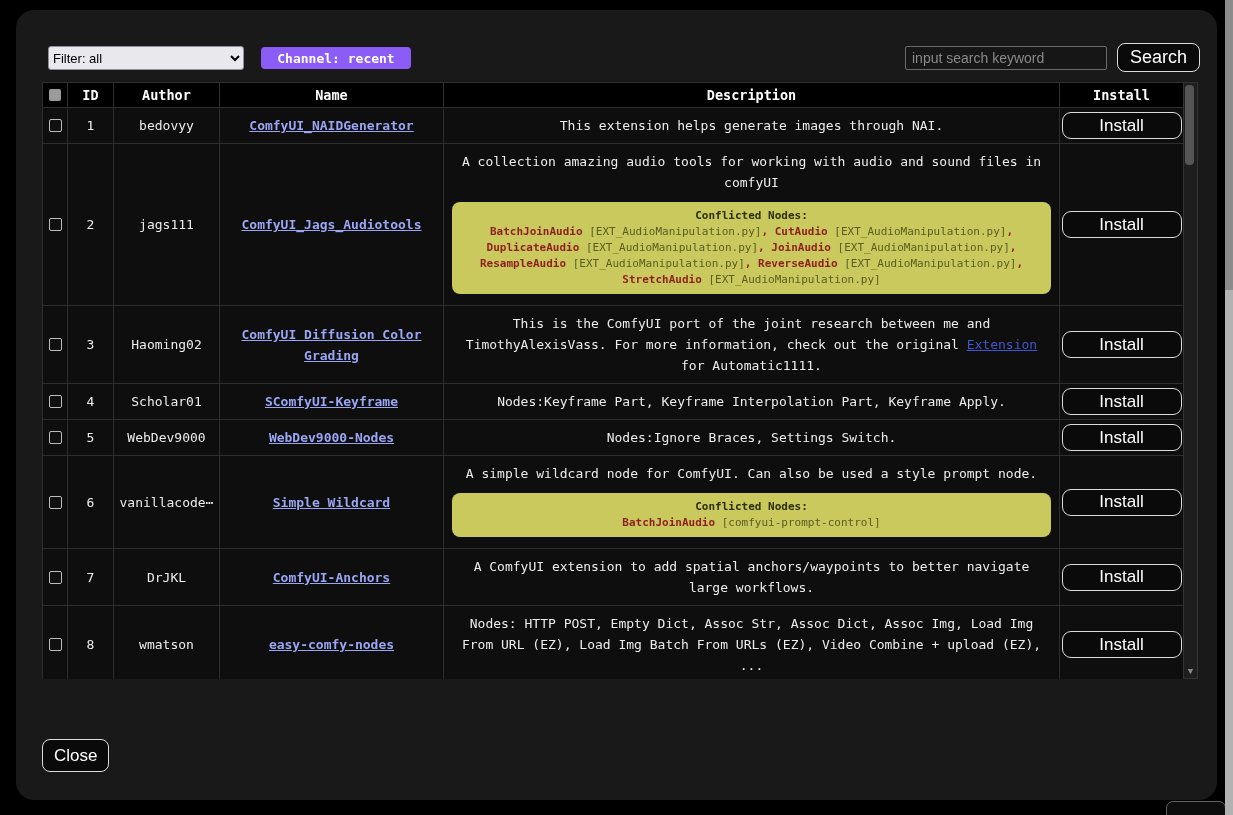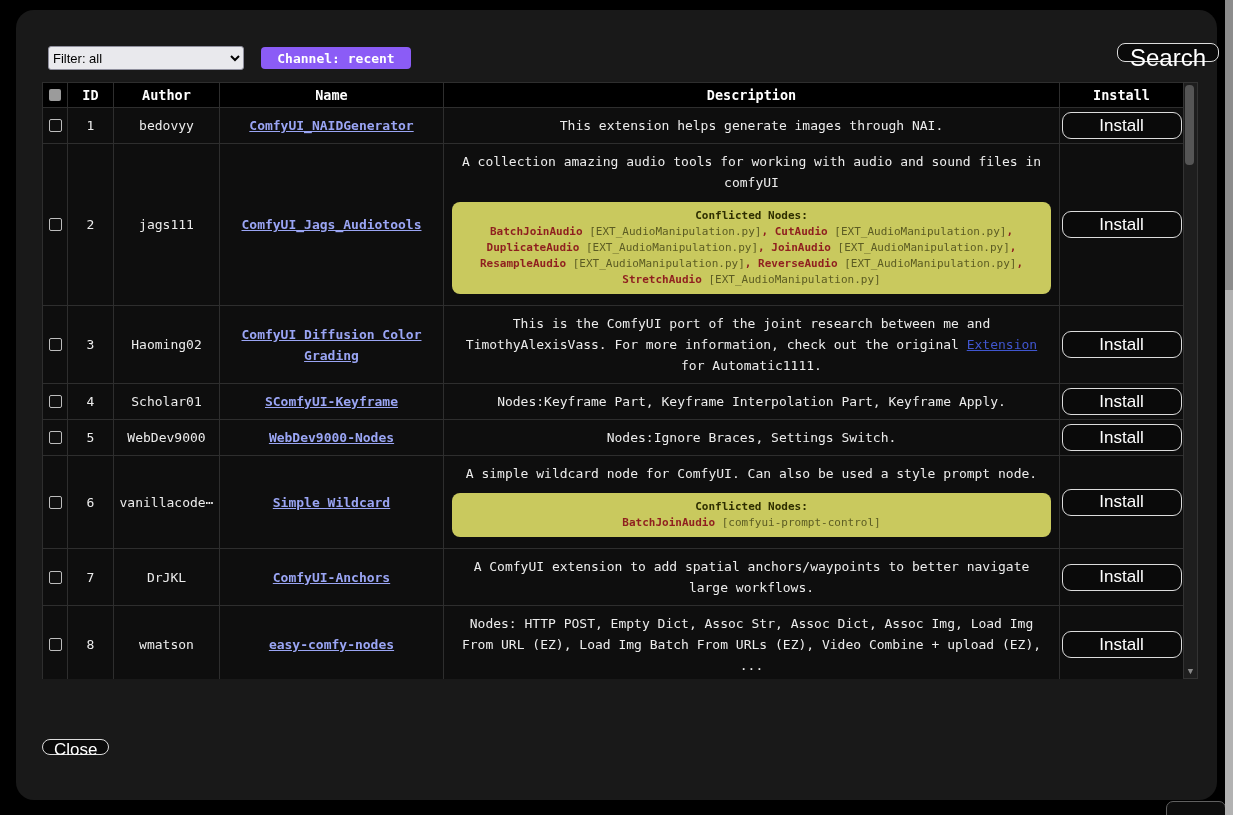--- a/index.html
+++ b/index.html
@@ -26,22 +26,22 @@
   .search-input {
     position:absolute; left:889px; top:36px; width:188px; height:22px;
     background:#161616; color:#ddd; border:1px solid #6b6b6b; border-radius:2px;
     font:14px "Liberation Sans", sans-serif; padding:0 6px;
   }
   .search-input::placeholder { color:#8a8a8a; }
   .btn {
     background:#0a0a0a; color:#fff; border:1.5px solid #dcdcdc; border-radius:8px;
     font:17px "Liberation Sans", sans-serif; cursor:pointer;
   }
-  .search-btn { position:absolute; left:1101px; top:33px; height:19px; padding:0 12px; font-size:24px; }
-  .close-btn  { position:absolute; left:26px;  top:729px; height:16px; padding:0 11px; }
+  .search-btn { position:absolute; left:1101px; top:33px; height:29px; padding:0 12px; font-size:18px; }
+  .close-btn  { position:absolute; left:26px;  top:729px; height:33px; padding:0 11px; }
   
   .table-wrap { position:absolute; left:26px; top:72px; width:1156px; height:597px; overflow:hidden; }
   table { border-collapse:collapse; table-layout:fixed; width:1141px; background:#0e0e0e; }
   th, td { border:1px solid #2e2e2e;text-align:center; }
   thead th {
     background:#000; color:#fff; height:22px; padding:1px 0;
     font:bold 13.5px "DejaVu Sans Mono", monospace;
   }
   td { color:#ececec; font:13px/21px "DejaVu Sans Mono", monospace; vertical-align:middle; }
   .c-check { text-align:center; }
@@ -88,20 +88,21 @@
 
 <div class="page">
   <div class="modal">
 
     <select class="filter-select">
       <option>Filter: all</option>
     </select>
 
     <div class="channel-badge">Channel: recent</div>
 
+    <input class="search-input" type="text" placeholder="input search keyword" style="">
     <button class="btn search-btn">Search</button>
 
     <div class="table-wrap">
       <table>
         <colgroup>
           <col style="width:25px">
             <col style="width:46px">
             <col style="width:106px">
           <col style="width:224px">
             <col style="width:616px">

